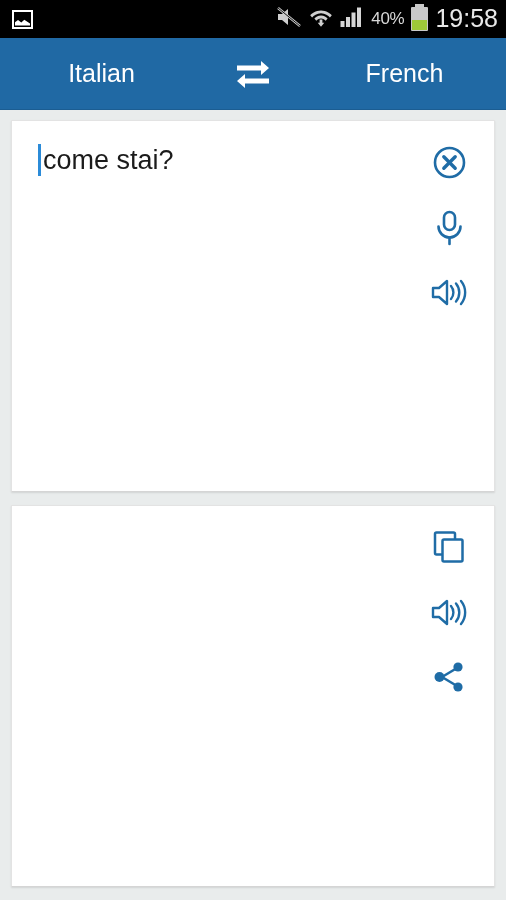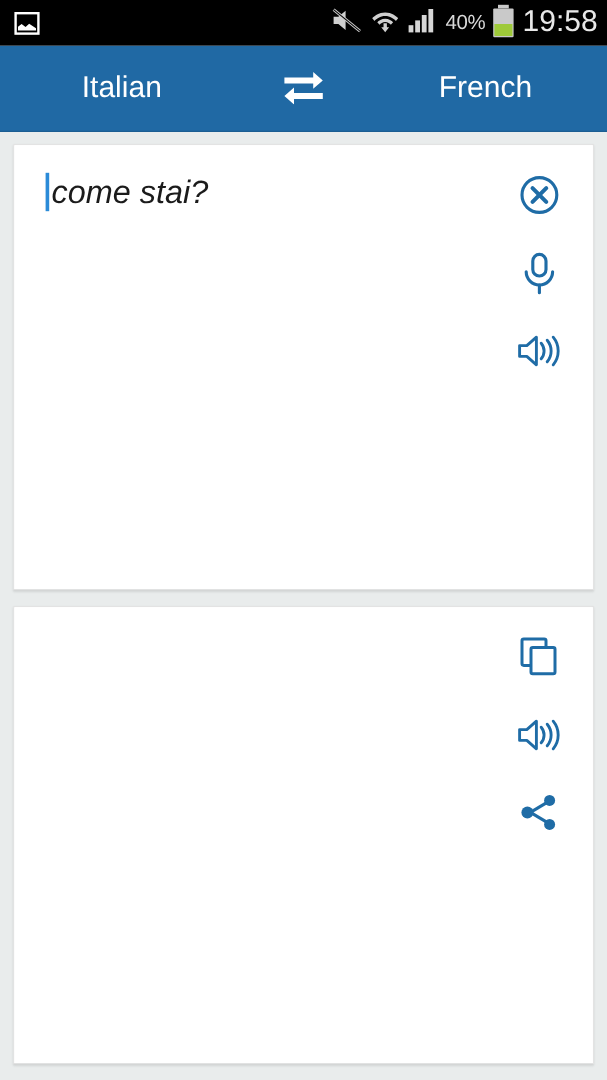--- a/index.html
+++ b/index.html
@@ -124,21 +124,20 @@
   .card-text {
     position: absolute;
     left: 24px;
     top: 23px;
     right: 86px;
     font-size: 27px;
     color: #1b1b1b;
     line-height: 1.2;
     white-space: pre-wrap;
     word-break: break-word;
-    font-style: italic;
   }
   #input-card .card-text {
     left: 26px;
     border-left: 3px solid #2b8bd8;
     padding-left: 2px;
   }
 
   .icon-col {
     position: absolute;
     right: 20px;

